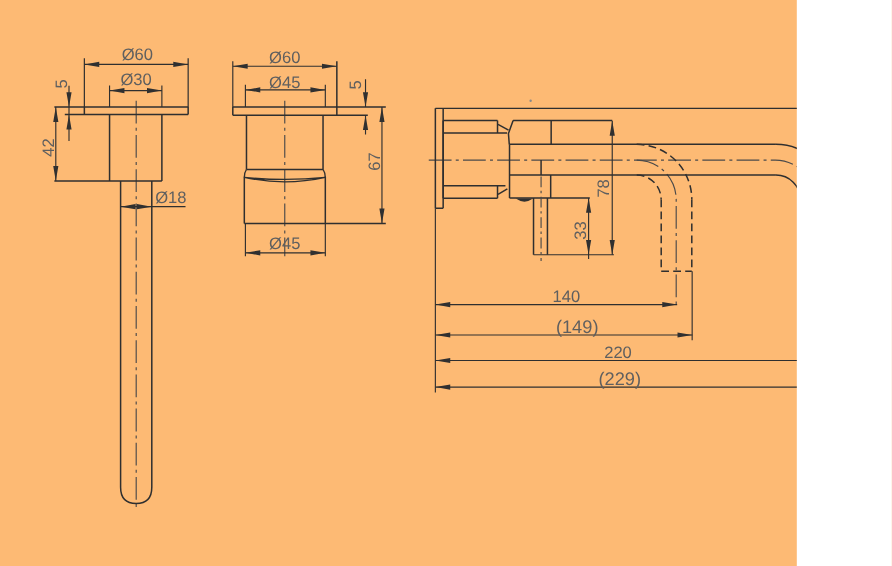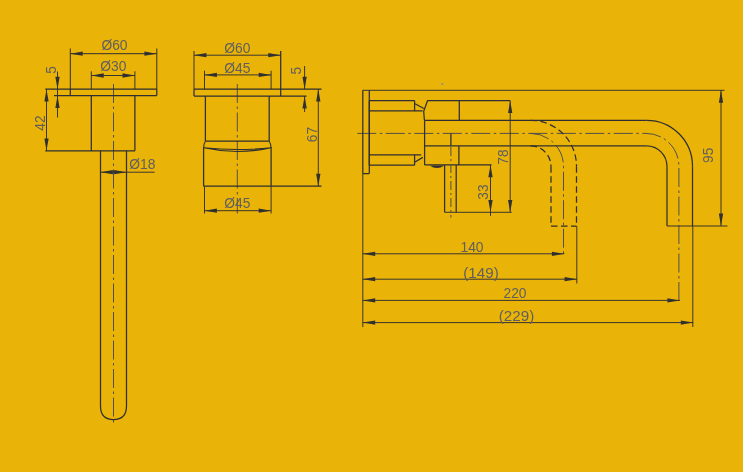--- a/index.html
+++ b/index.html
@@ -1,16 +1,16 @@
 <!DOCTYPE html>
 <html><head>
 <meta charset="utf-8">
 <style>
   html,body{margin:0;padding:0;background:#ffffff;}
-  #page{width:743px;height:472px;position:relative;background:#eab308;overflow:hidden;}
+  #page{width:664px;height:472px;position:relative;background:#fdba74;overflow:hidden;}
   text{font-family:"Liberation Sans", sans-serif;fill:#5f5f5f;stroke:none;-webkit-font-smoothing:antialiased;}
 </style>
 </head>
 <body>
 <div id="page">
 <svg width="743" height="472" viewBox="0 0 743 472" xmlns="http://www.w3.org/2000/svg">
 <g fill="none" stroke="#2f2f2f" stroke-width="1.25">
 
 <path d="M113.5,84 V423.5" stroke="#4a4a4a" stroke-width="0.95" stroke-dasharray="19 3.5 2.5 3.5"></path>
 

